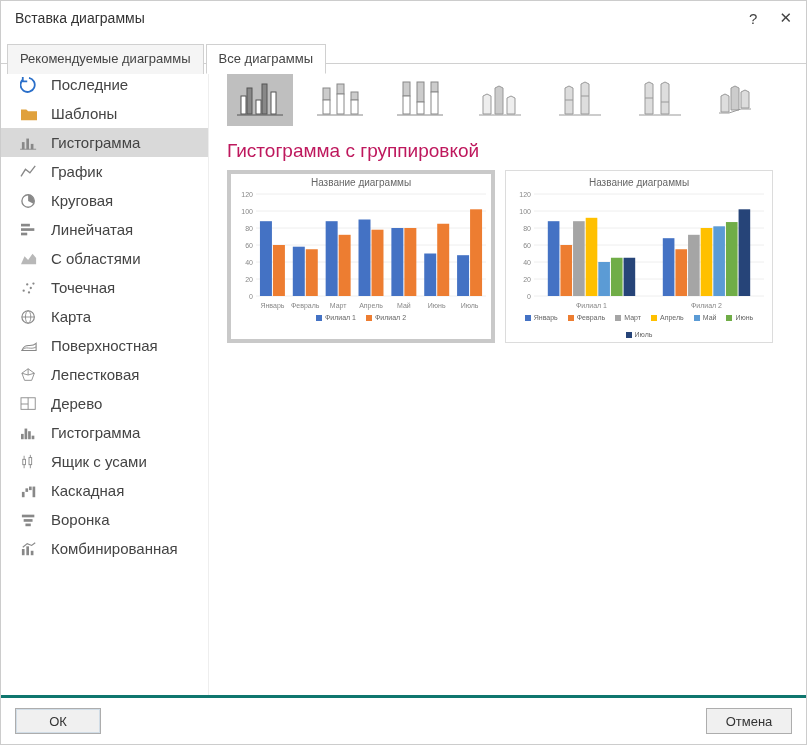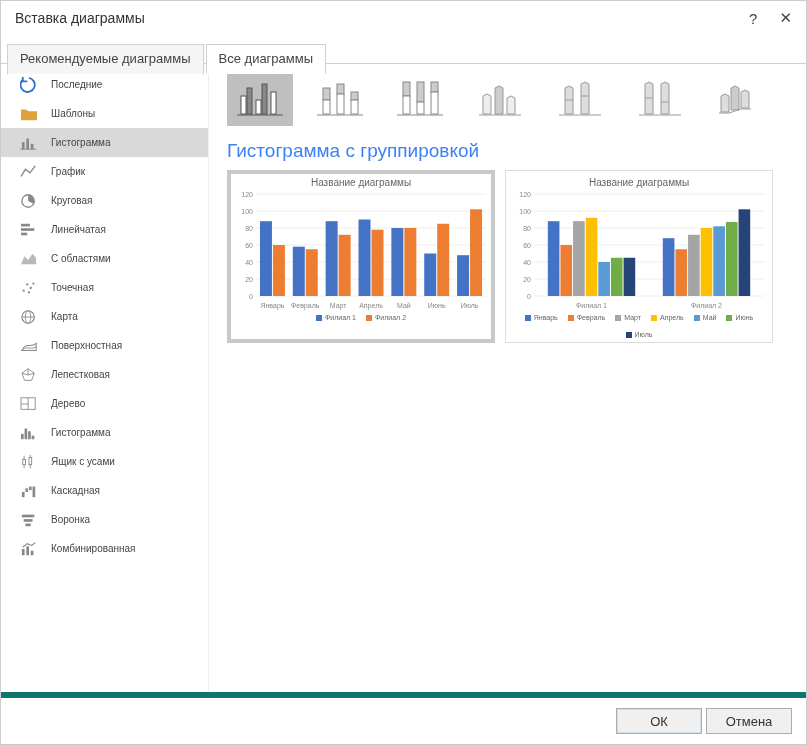--- a/index.html
+++ b/index.html
@@ -11,45 +11,45 @@
   .titlebar .right span { cursor:default; font-size:15px; }
 
   .tabs { display:flex; border-bottom:1px solid #d0d0d0; padding:0 6px; }
   .tab { padding:6px 12px 7px 12px; font-size:13px; color:#444; border:1px solid transparent; border-bottom:none; position:relative; top:11px; background:#f4f4f4; margin-right:2px; }
   .tab.inactive { background:#f5f5f5; border-color:#d0d0d0; }
   .tab.active { background:#fff; border:1px solid #d0d0d0; border-bottom:1px solid #fff; }
 
   .body { flex:1; display:flex; min-height:0; }
 
   .sidebar { width:208px; border-right:1px solid #eee; padding-top:6px; overflow:hidden; }
-  .side-item { display:flex; align-items:center; gap:12px; padding:4px 10px 4px 18px; font-size:10px; color:#444; cursor:default; height:29px; }
+  .side-item { display:flex; align-items:center; gap:12px; padding:4px 10px 4px 18px; font-size:15px; color:#444; cursor:default; height:29px; }
   .side-item.selected { background:#d9d9d9; }
   .side-icon { width:20px; height:18px; display:flex; align-items:center; justify-content:center; color:#8a8a8a; }
   .side-icon svg { width:18px; height:16px; }
 
   .main { flex:1; padding:6px 14px 10px 18px; overflow:hidden; }
 
   .subtype-row { display:flex; gap:14px; margin-bottom:14px; }
   .subtype { width:66px; height:56px; display:flex; align-items:center; justify-content:center; cursor:default; }
   .subtype.selected { background:#bfbfbf; }
   .subtype svg { width:46px; height:40px; }
 
-  .heading { font-size:19px; font-weight:400; color:#3b82f6; margin:6px 0 8px 0; }
+  .heading { font-size:19px; font-weight:400; color:#be185d; margin:6px 0 8px 0; }
 
   .previews { display:flex; gap:10px; }
   .preview { border:1px solid #dcdcdc; padding:6px 6px 4px 6px; }
   .preview.selected { border:4px solid #c9c9c9; padding:3px 3px 1px 3px; }
   .preview .ptitle { text-align:center; font-size:10px; color:#666; margin-bottom:2px; }
   .chart-wrap { position:relative; }
   .chart-wrap svg { display:block; }
   .legend { display:flex; justify-content:center; gap:10px; flex-wrap:wrap; margin-top:4px; }
   .legend-item { display:flex; align-items:center; gap:3px; font-size:7px; color:#666; }
   .swatch { width:6px; height:6px; }
 
-  .footer { display:flex; justify-content:flex-end; gap:4px; padding:10px 14px; border-top:6px solid #0f766e; }
+  .footer { display:flex; justify-content:space-between; gap:4px; padding:10px 14px; border-top:3px solid #0f766e; }
   .btn { min-width:86px; height:26px; border:1px solid #adadad; background:#f0f0f0; font-size:13px; display:flex; align-items:center; justify-content:center; cursor:default; }
   .btn.primary { box-shadow: inset 0 0 0 1px #0a64ad22; }
 </style>
 </head>
 <body>
 
 <div class="dialog">
 
   <div class="titlebar">
     <div>Вставка диаграммы</div>

